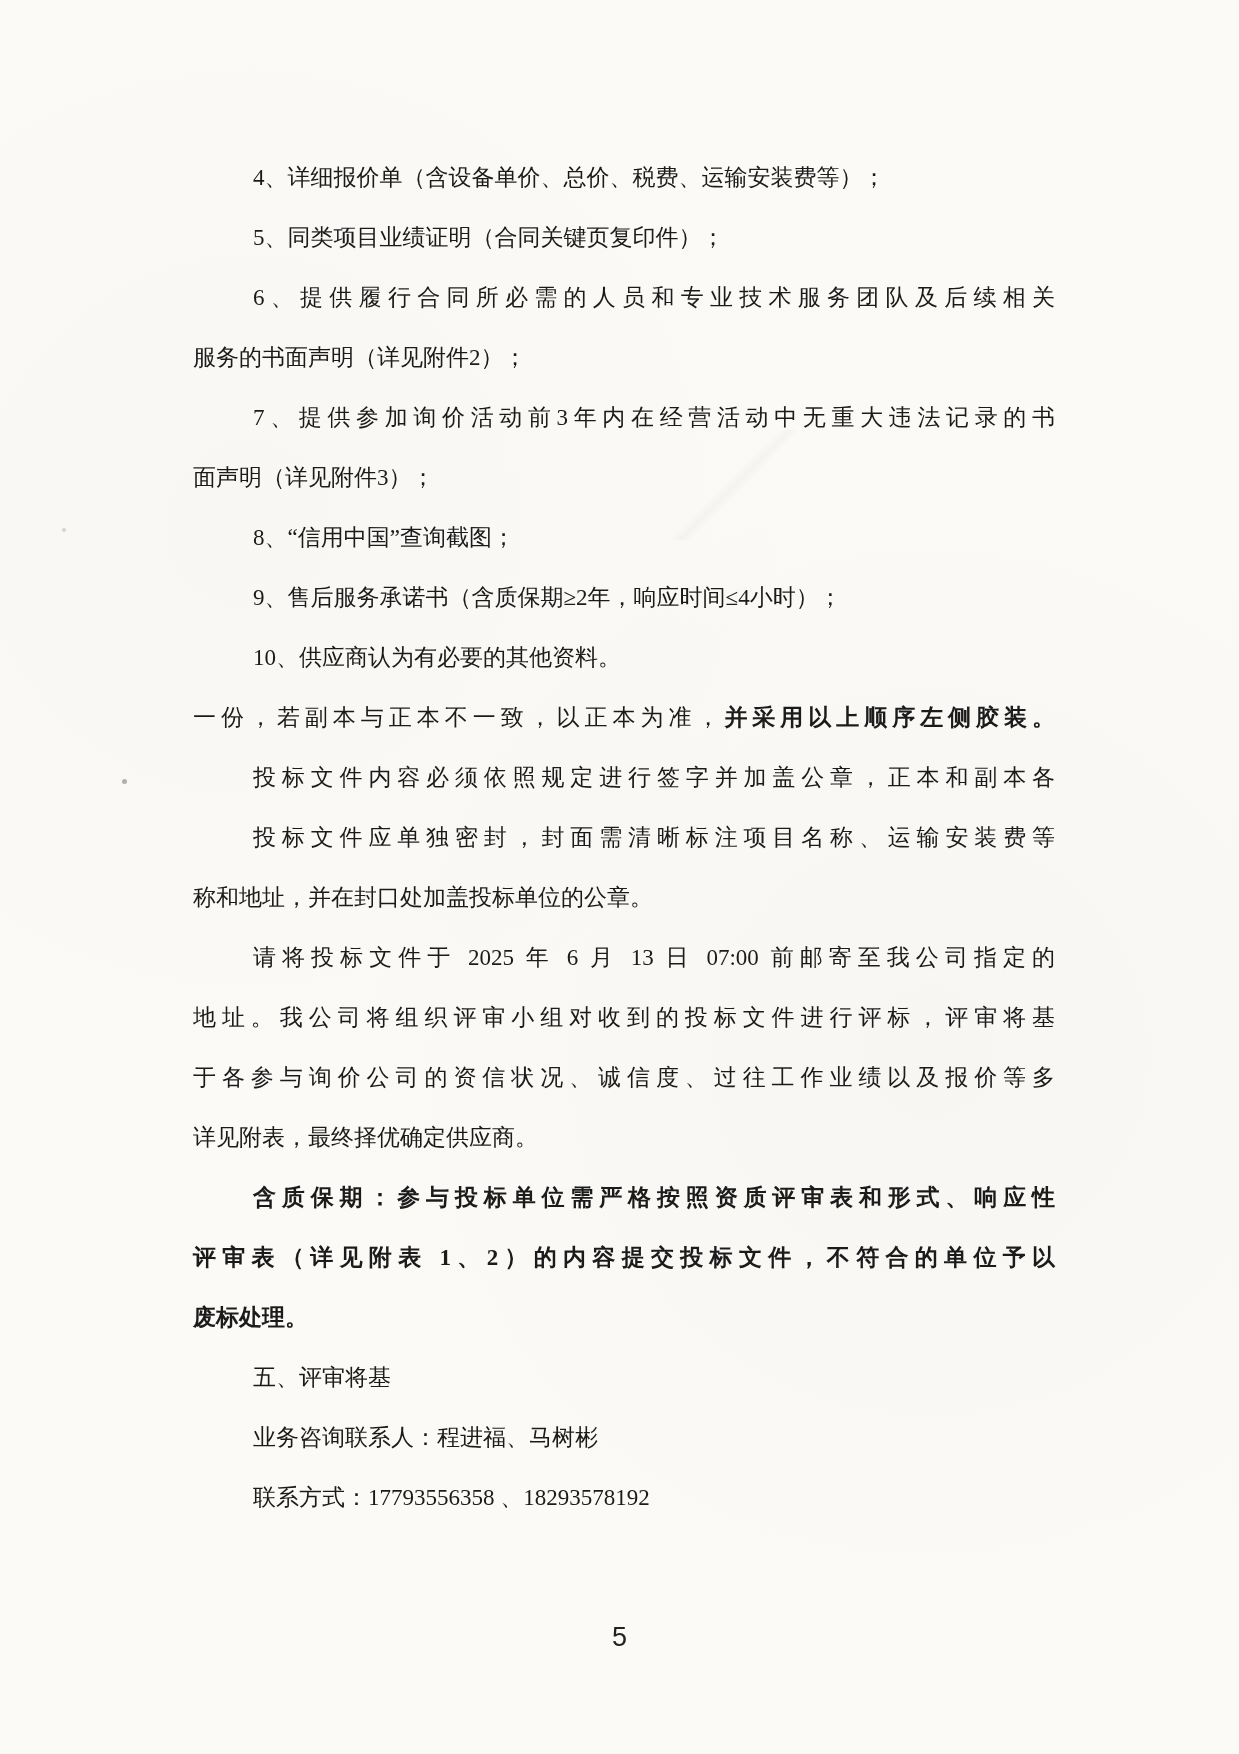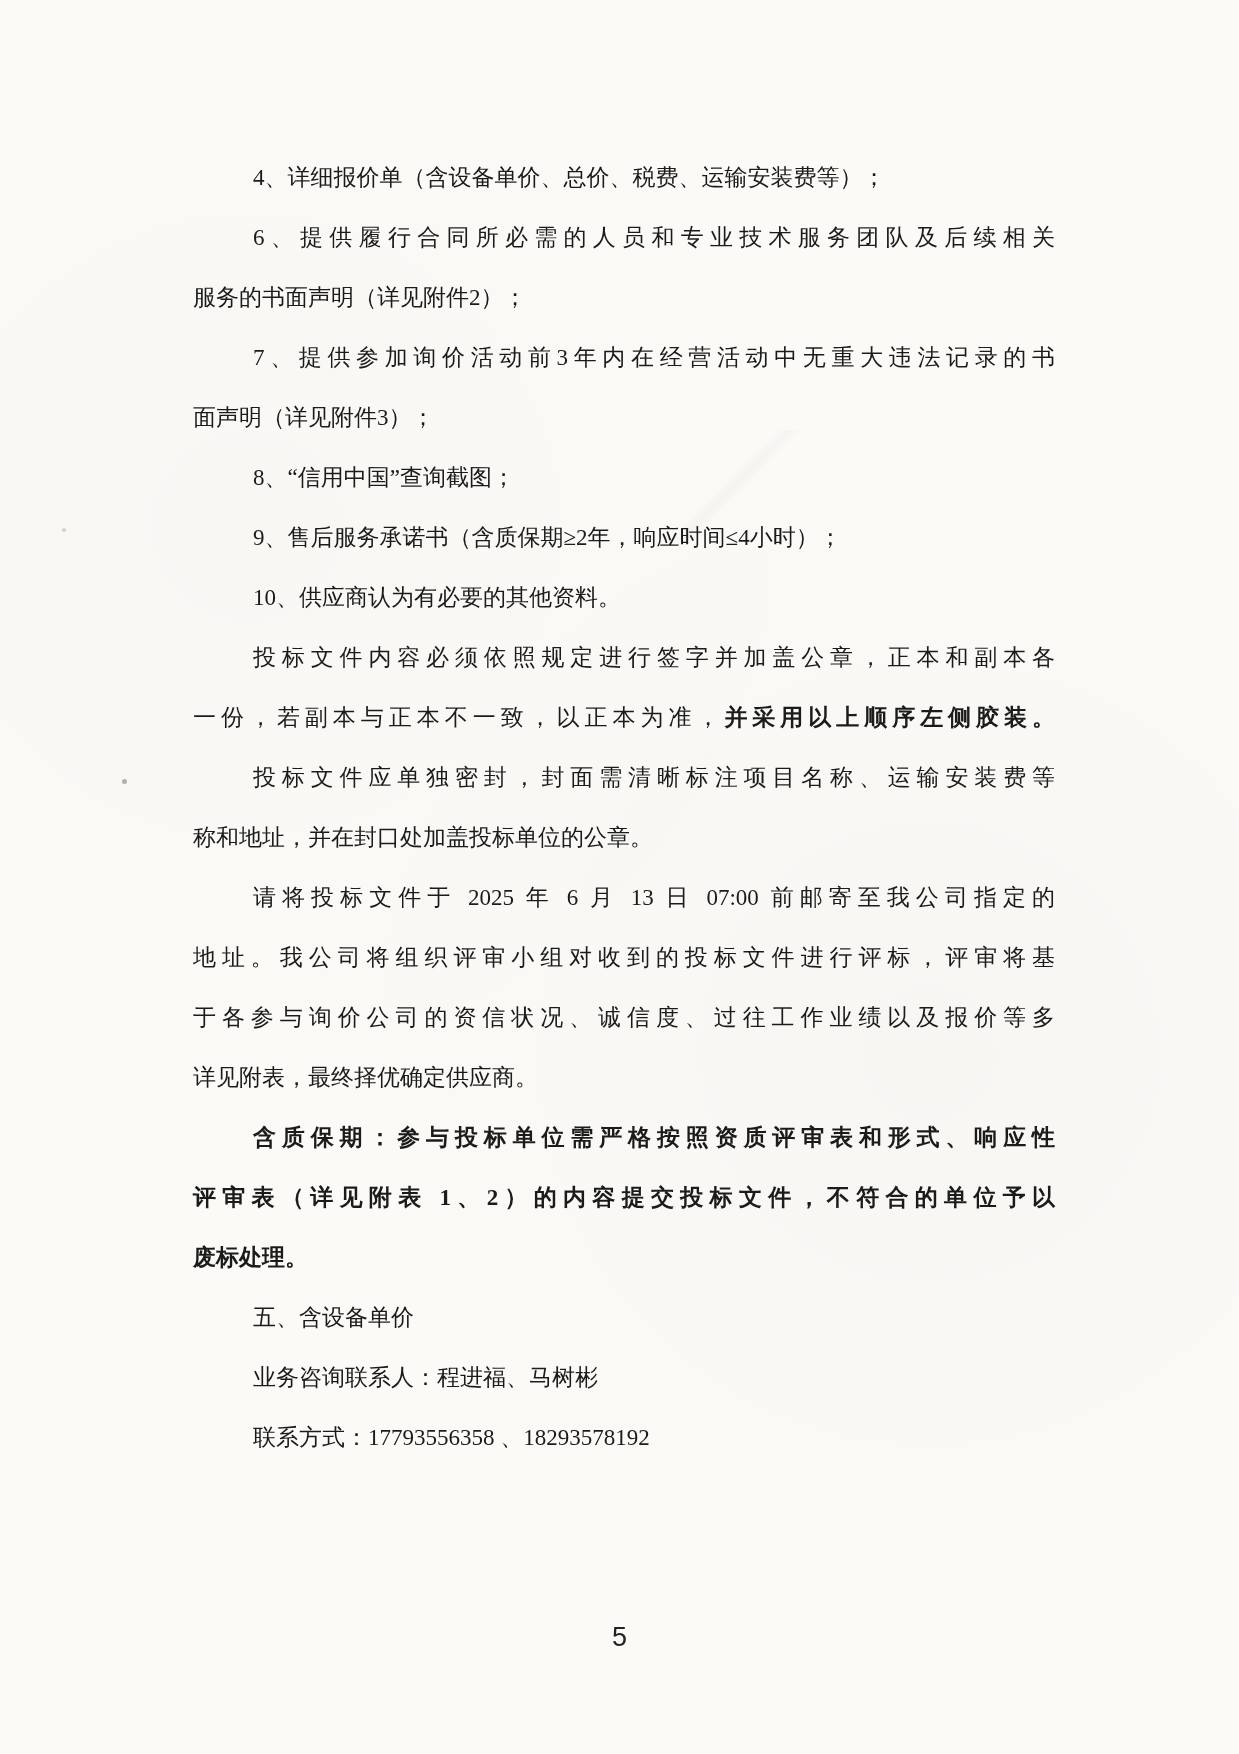--- a/index.html
+++ b/index.html
@@ -76,37 +76,38 @@
 </head>
 <body>
 
 <div class="paper">
   <div class="crease"></div>
   <div class="speck s1"></div>
   <div class="speck s2"></div>
 
   <div class="content" id="doc-body">
       <div class="line indent"><span>4、详细报价单（含设备单价、总价、税费、运输安装费等）；</span></div>
+      <div class="line indent"><span>5、同类项目业绩证明（合同关键页复印件）；</span></div>
       <div class="line indent justify"><span>6、提供履行合同所必需的人员和专业技术服务团队及后续相关</span></div>
       <div class="line"><span>服务的书面声明（详见附件2）；</span></div>
       <div class="line indent justify"><span>7、提供参加询价活动前3年内在经营活动中无重大违法记录的书</span></div>
       <div class="line"><span>面声明（详见附件3）；</span></div>
       <div class="line indent"><span>8、“信用中国”查询截图；</span></div>
       <div class="line indent"><span>9、售后服务承诺书（含质保期≥2年，响应时间≤4小时）；</span></div>
       <div class="line indent"><span>10、供应商认为有必要的其他资料。</span></div>
+      <div class="line justify"><span>一份，若副本与正本不一致，以正本为准，</span><span class="bold">并采用以上顺序左侧胶装。</span></div>
       <div class="line indent justify"><span>投标文件内容必须依照规定进行签字并加盖公章，正本和副本各</span></div>
-      <div class="line justify"><span>一份，若副本与正本不一致，以正本为准，</span><span class="bold">并采用以上顺序左侧胶装。</span></div>
       <div class="line indent justify"><span>投标文件应单独密封，封面需清晰标注项目名称、运输安装费等</span></div>
       <div class="line"><span>称和地址，并在封口处加盖投标单位的公章。</span></div>
       <div class="line indent justify"><span>请将投标文件于 2025 年 6 月 13 日 07:00 前邮寄至我公司指定的</span></div>
       <div class="line justify"><span>地址。我公司将组织评审小组对收到的投标文件进行评标，评审将基</span></div>
       <div class="line justify"><span>于各参与询价公司的资信状况、诚信度、过往工作业绩以及报价等多</span></div>
       <div class="line"><span>详见附表，最终择优确定供应商。</span></div>
       <div class="line indent justify"><span class="bold">含质保期：参与投标单位需严格按照资质评审表和形式、响应性</span></div>
       <div class="line justify"><span class="bold">评审表（详见附表 1、2）的内容提交投标文件，不符合的单位予以</span></div>
       <div class="line"><span class="bold">废标处理。</span></div>
-      <div class="line indent"><span>五、含设备单价</span></div>
+      <div class="line indent"><span>五、评审将基</span></div>
       <div class="line indent"><span>业务咨询联系人：程进福、马树彬</span></div>
       <div class="line indent"><span>联系方式：17793556358 、18293578192</span></div>
     </div>
 
   <div class="page-number">5</div>
 </div>
 
 </body></html>

